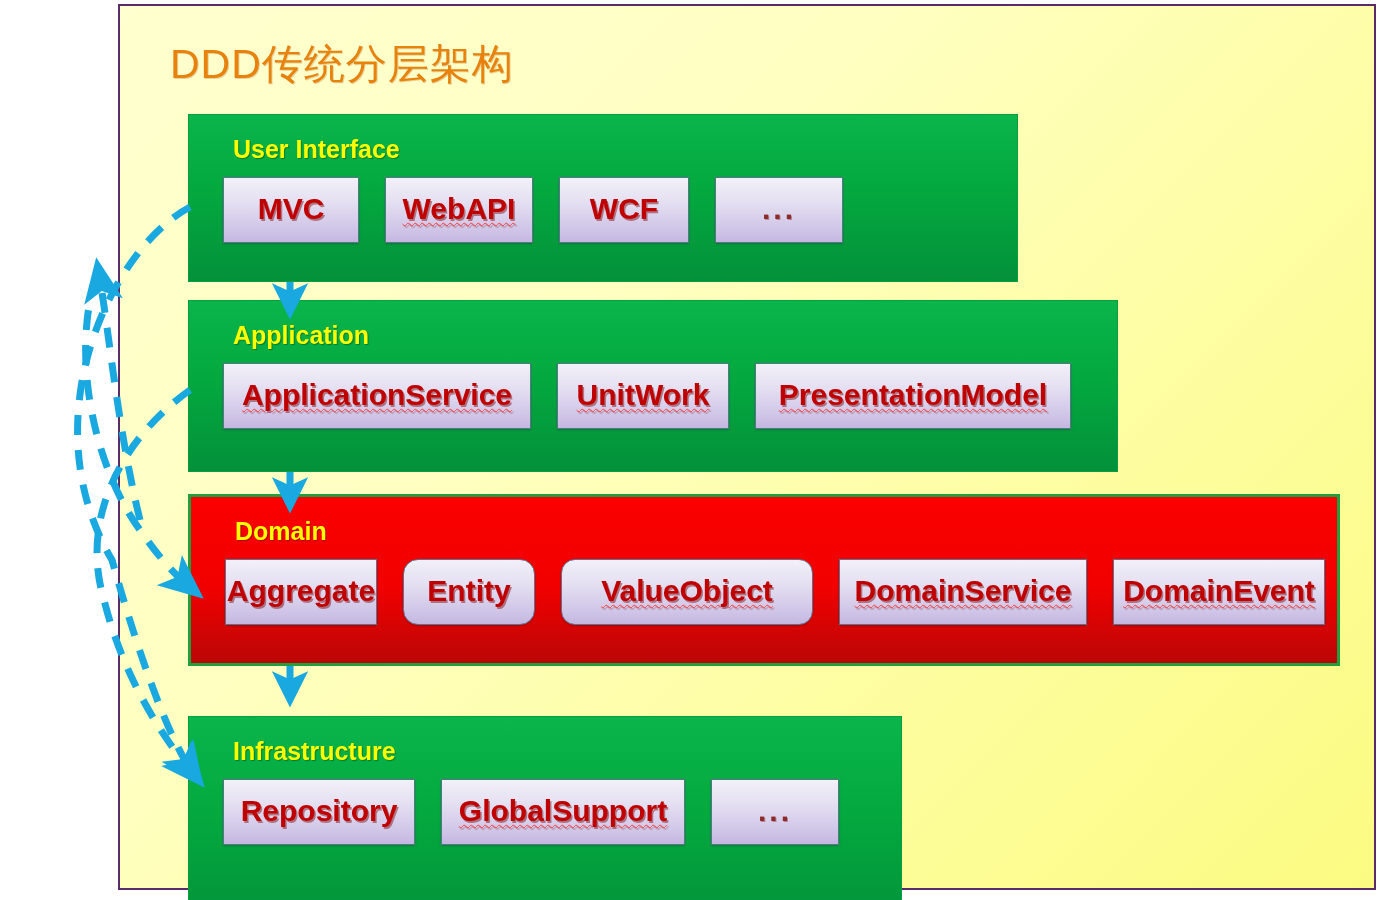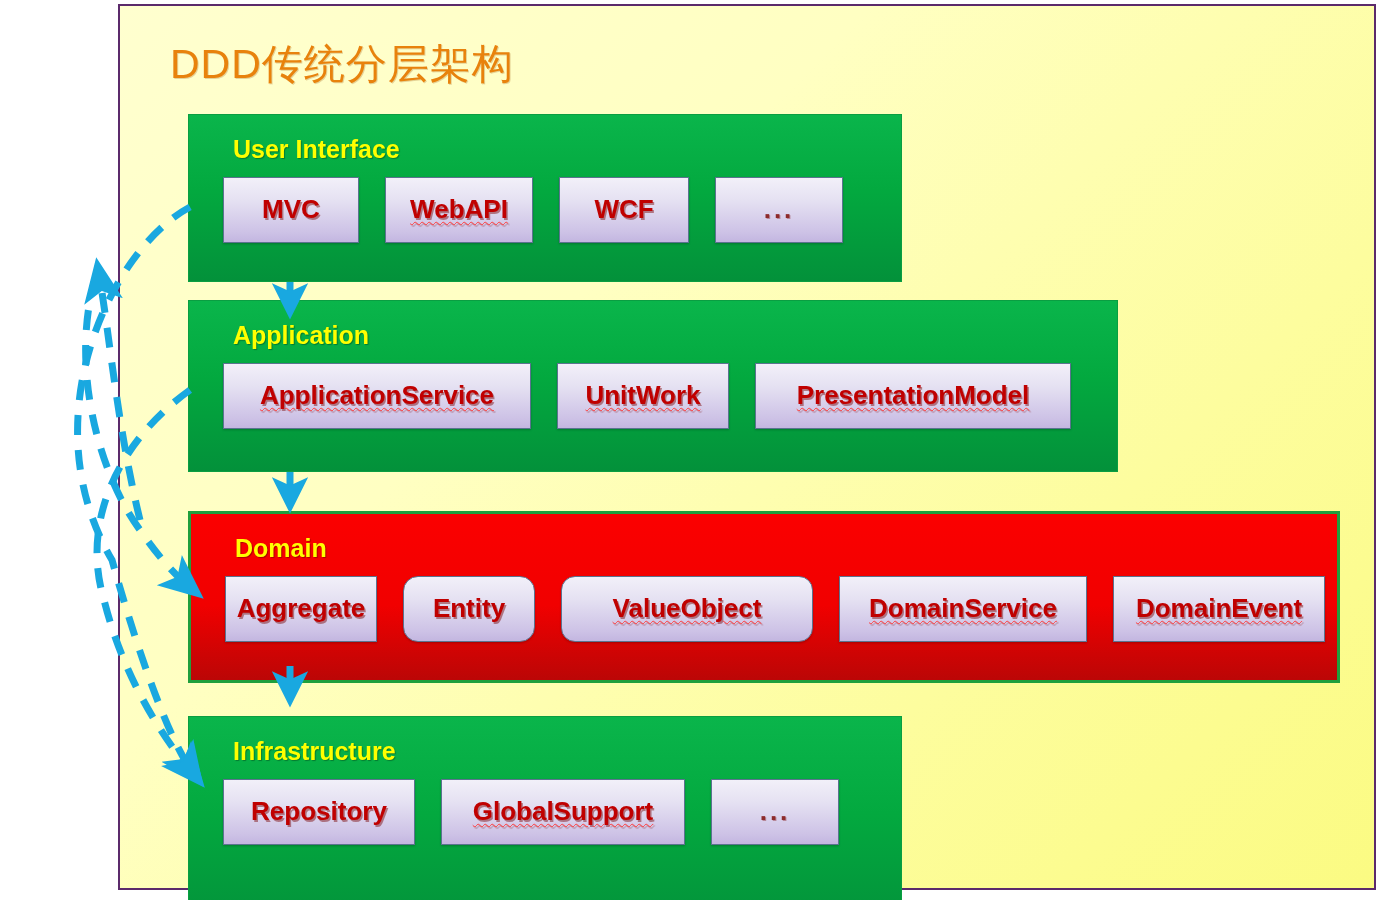--- a/index.html
+++ b/index.html
@@ -43,21 +43,21 @@
     box-sizing:border-box;
     height:66px;
     background:linear-gradient(180deg,#f2f0f9 0%,#e5e1f2 35%,#cdc2e6 85%,#c3b6e0 100%);
     border:1.6px solid #5b7390;
     display:flex;align-items:center;justify-content:center;
     margin-right:26px;
     box-shadow:0 1px 2px rgba(0,0,0,.22);
   }
   .box:last-child{margin-right:0;}
   .box-label{
-    font-size:26px;font-weight:bold;color:#c00000;
+    font-size:30px;font-weight:bold;color:#c00000;
     white-space:nowrap;
     text-shadow:1.5px 1.5px 0 rgba(120,0,0,.45);
     position:relative;padding-bottom:2px;text-align:right;
   }
   .box-label.sq{
     text-decoration-line:underline;
     text-decoration-style:wavy;
     text-decoration-color:#ff3b3b;
     text-decoration-thickness:1px;
     text-underline-offset:3px;
@@ -69,21 +69,21 @@
 </style>
 </head>
 <body>
 
 <div id="stage">
   <div id="frame"></div>
 
   <div id="title">DDD传统分层架构</div>
 
   <div id="layers">
-      <div class="layer layer-green" style="left: 188px; top: 114px; width: 714px; height: 168px;">
+      <div class="layer layer-green" style="left: 188px; top: 114px; width: 830px; height: 168px;">
         <div class="layer-title">User Interface</div>
         <div class="items">
           <div class="box" style="width: 136px;">
             <span class="box-label">MVC</span>
           </div>
           <div class="box" style="width: 148px;">
             <span class="box-label sq">WebAPI</span>
           </div>
           <div class="box" style="width: 130px;">
             <span class="box-label">WCF</span>
@@ -100,21 +100,21 @@
             <span class="box-label sq">ApplicationService</span>
           </div>
           <div class="box" style="width: 172px;">
             <span class="box-label sq">UnitWork</span>
           </div>
           <div class="box" style="width: 316px;">
             <span class="box-label sq">PresentationModel</span>
           </div>
         </div>
       </div>
-      <div class="layer layer-red" style="left: 188px; top: 511px; width: 1152px; height: 172px;">
+      <div class="layer layer-red" style="left: 188px; top: 494px; width: 1152px; height: 172px;">
         <div class="layer-title">Domain</div>
         <div class="items">
           <div class="box" style="width: 152px;">
             <span class="box-label">Aggregate</span>
           </div>
           <div class="box" style="width: 132px; border-radius: 15px;">
             <span class="box-label">Entity</span>
           </div>
           <div class="box" style="width: 252px; border-radius: 14px;">
             <span class="box-label sq">ValueObject</span>

